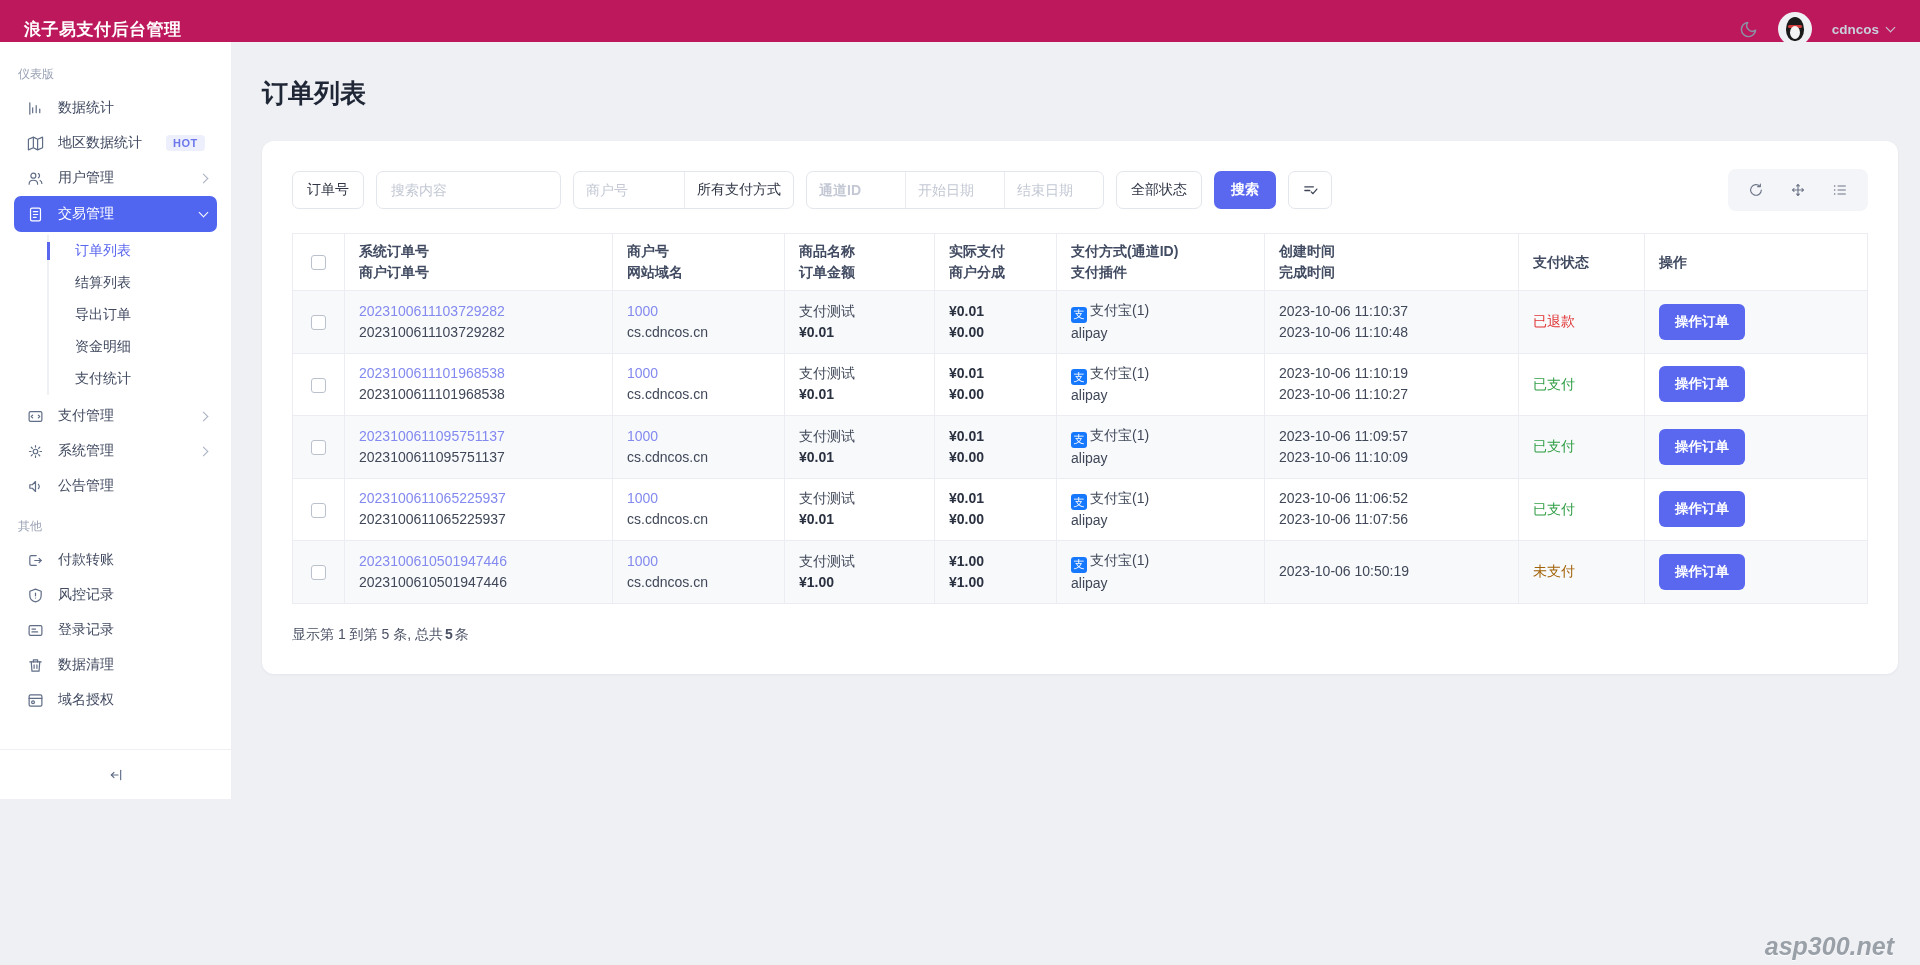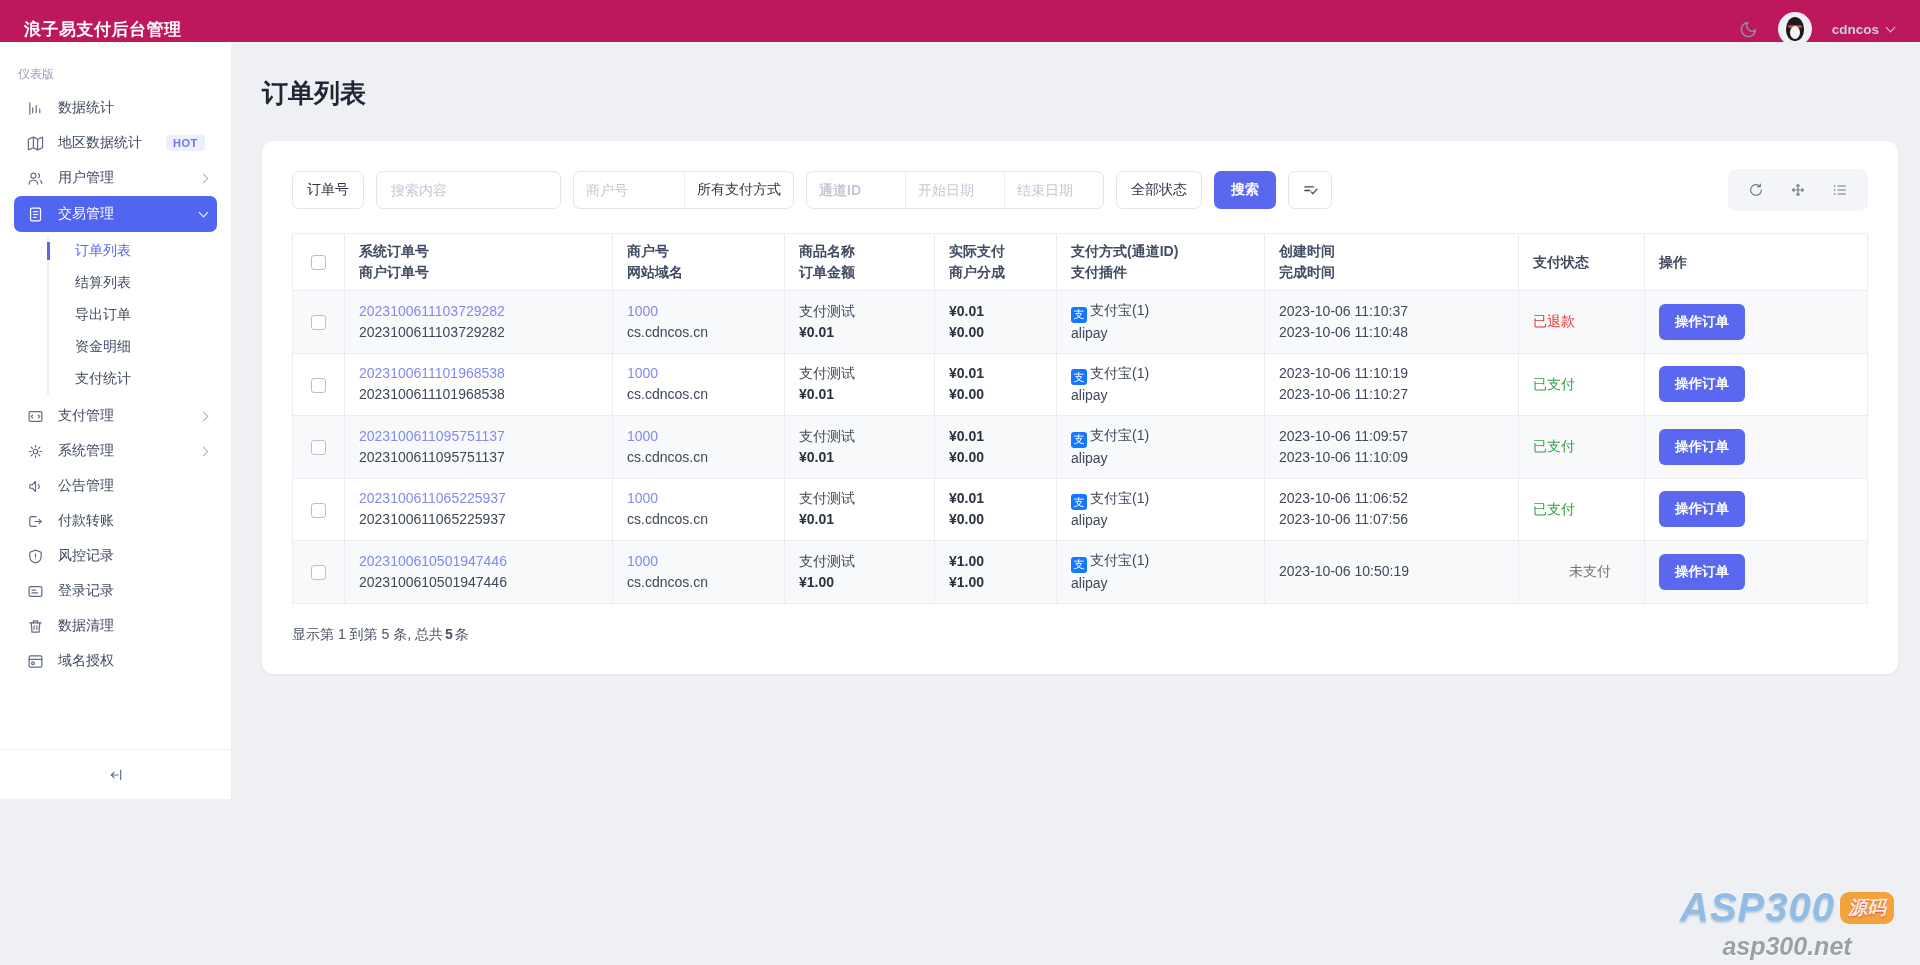--- a/index.html
+++ b/index.html
@@ -218,20 +218,21 @@
       <div class="side-item">
         <span class="sicon">
           <svg width="17" height="17" viewBox="0 0 24 24" fill="none" stroke="currentColor" stroke-width="1.7" stroke-linecap="round" stroke-linejoin="round">
               <path d="M4 9.5v5h3.5L12 19V5L7.5 9.5H4z"></path>
               <path d="M16 9a4.2 4.2 0 0 1 0 6"></path>
             </svg>
         </span>
         <span>公告管理</span>
       </div>
 
+      <div class="side-label">其他</div>
 
       <div class="side-item">
         <span class="sicon">
           <svg width="17" height="17" viewBox="0 0 24 24" fill="none" stroke="currentColor" stroke-width="1.7" stroke-linecap="round" stroke-linejoin="round">
               <path d="M13 5H6a2 2 0 0 0-2 2v10a2 2 0 0 0 2 2h7"></path>
               <path d="M11 12h9"></path>
               <path d="M17 9l3 3-3 3"></path>
             </svg>
         </span>
         <span>付款转账</span>
@@ -549,34 +550,30 @@
                 <div class="money">¥1.00</div>
               </td>
             <td>
                 <div><span class="ali-chip">支</span><span>支付宝(1)</span></div>
                 <div>alipay</div>
               </td>
             <td>
                 <div>2023-10-06 10:50:19</div>
                 <div></div>
               </td>
-            <td><span style="color: #737373; margin-left: 36px;">未支付</span></td>
+            <td><span style="color: #a16207;">未支付</span></td>
             <td><button class="btn-action">操作订单</button></td>
           </tr>
 
         </tbody>
       </table>
 
       <div class="summary">
         <span>显示第 1 到第 5 条, 总共</span><span class="sum-total">5</span><span>条</span>
       </div>
 
     </section>
   </main>
 </div>
 
 <div class="watermark">
-  <div class="wm-top">
-    <span class="wm-asp">ASP300</span>
-    <span class="wm-badge">源码</span>
-  </div>
   <div class="wm-net">asp300.net</div>
 </div>
 
 </body></html>

